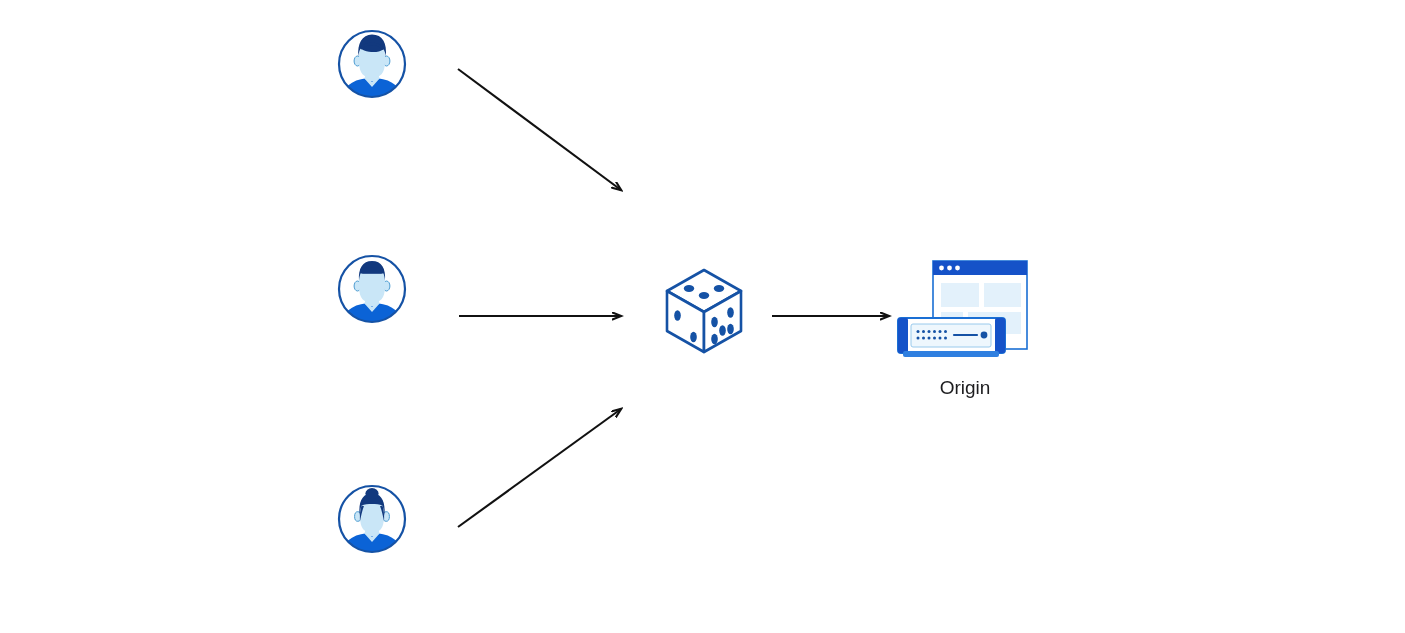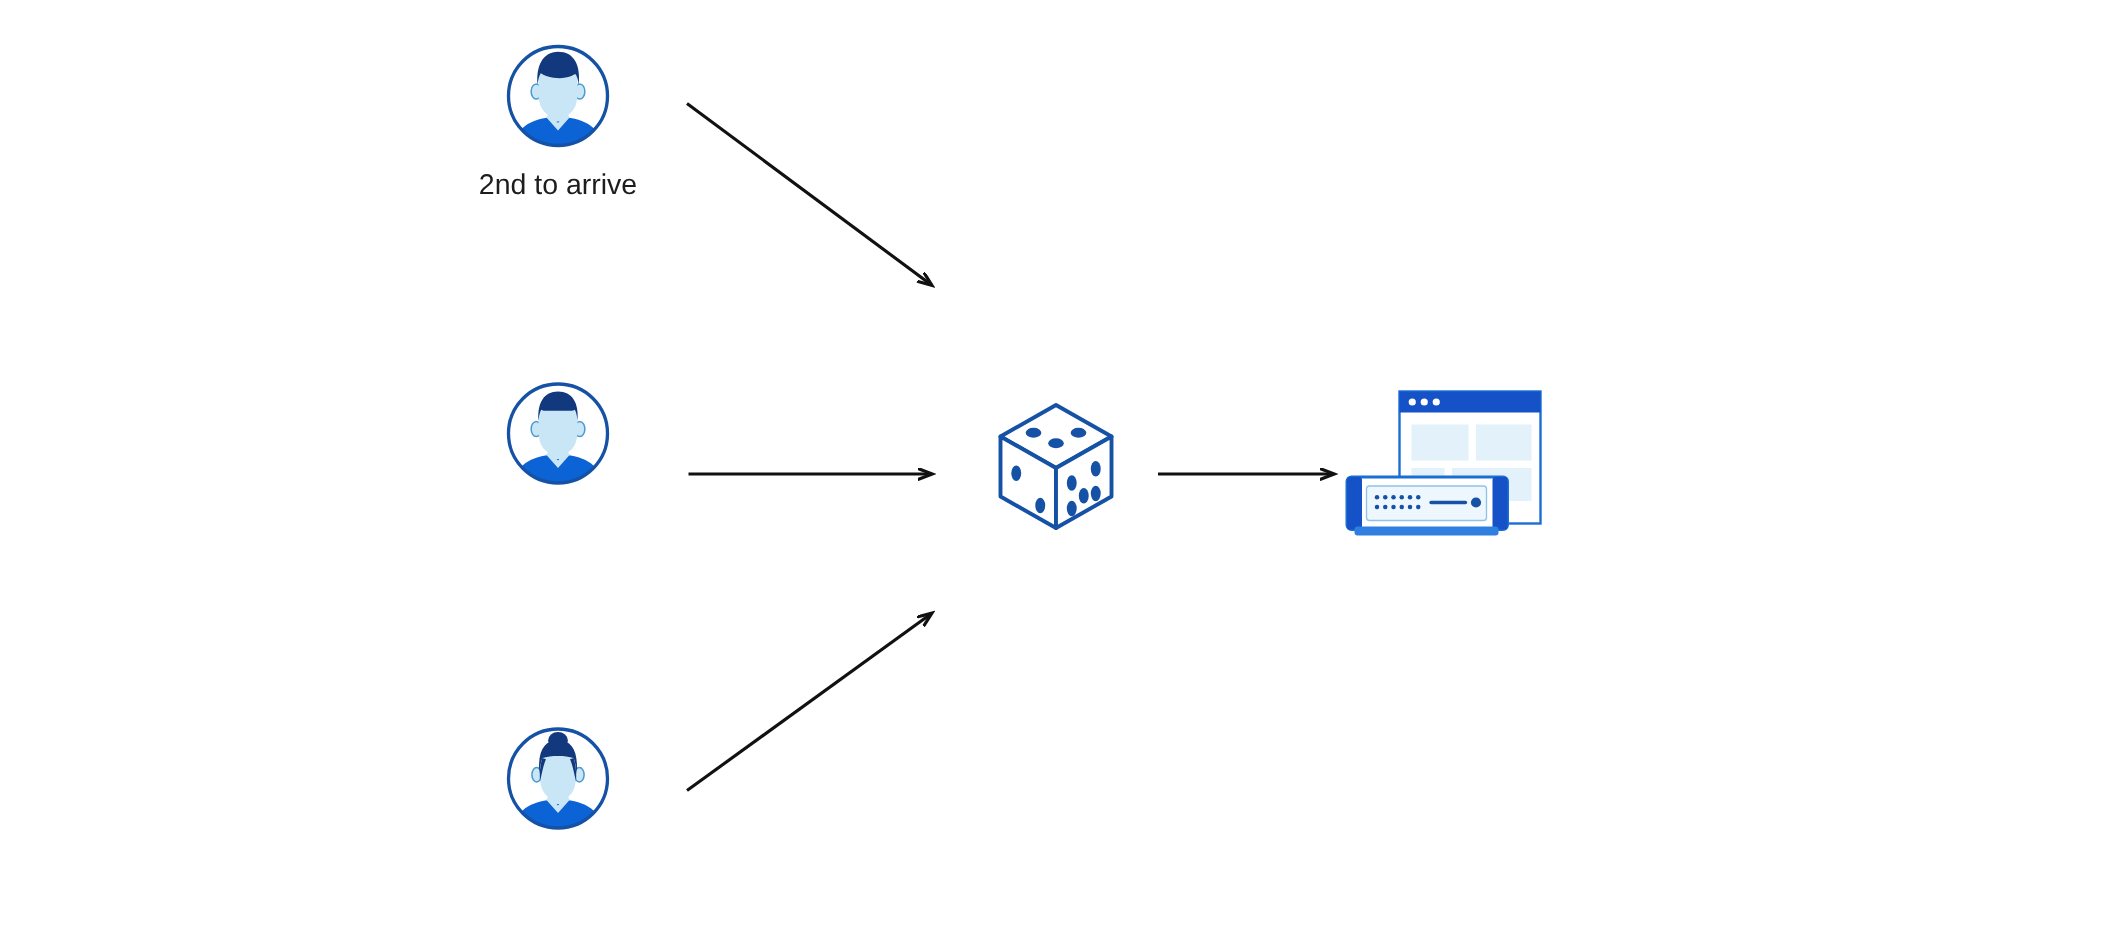--- a/index.html
+++ b/index.html
@@ -75,21 +75,20 @@
 
         <path d="M22.4 28.5 C21.2 16 26 6.5 36 6.5 C46.6 6.5 51.2 15 49.8 28.8
                  C49.4 25 48.6 22.6 47.4 21.2
                  C44 23.8 39 24.6 33 23.8
                  C29.6 23.3 26.4 22.2 24.6 20.6
                  C23.4 22.4 22.8 25 22.4 28.5 Z" fill="#12397e"></path>
         <path d="M24.6 20.6 C27.5 17.4 31 16 36 16 C41 16 44.8 17.6 47.4 21.2" fill="none" stroke="#12397e" stroke-width="2.4"></path>
       </g>
       <circle cx="36" cy="36" r="33" fill="none" stroke="#1552a5" stroke-width="2.2"></circle>
     </svg>
-    <div class="node-label" style="left:-50px;top:85px;width:172px;">2nd to arrive</div>
   </div>
 
   <div class="node" style="left:336px;top:253px;">
     <svg width="72" height="72" viewBox="0 0 72 72">
       <clipPath id="clip-a2">
           <circle cx="36" cy="36" r="33"></circle>
         </clipPath>
       <circle cx="36" cy="36" r="33" fill="#ffffff"></circle>
       <g clip-path="url(#clip-a2)">
         <path d="M5 72 C7 57 19 50 36 50 C53 50 65 57 67 72 Z" fill="#0b63d6"></path>
@@ -204,15 +203,16 @@
             <circle cx="30.5" cy="83" r="1.5"></circle>
           <circle cx="36" cy="83" r="1.5"></circle>
             <circle cx="41.5" cy="83" r="1.5"></circle>
           <circle cx="47" cy="83" r="1.5"></circle>
             <circle cx="52.5" cy="83" r="1.5"></circle>
         </g>
         <line x1="61" y1="80" x2="84" y2="80" stroke="#1552a5" stroke-width="2.2" stroke-linecap="round"></line>
         <circle cx="91" cy="80" r="3.4" fill="#1552a5"></circle>
       </g>
     </svg>
+    <div class="node-label" style="left:-14px;top:122px;width:172px;">Origin</div>
   </div>
 
 </div>
 
 </body></html>

